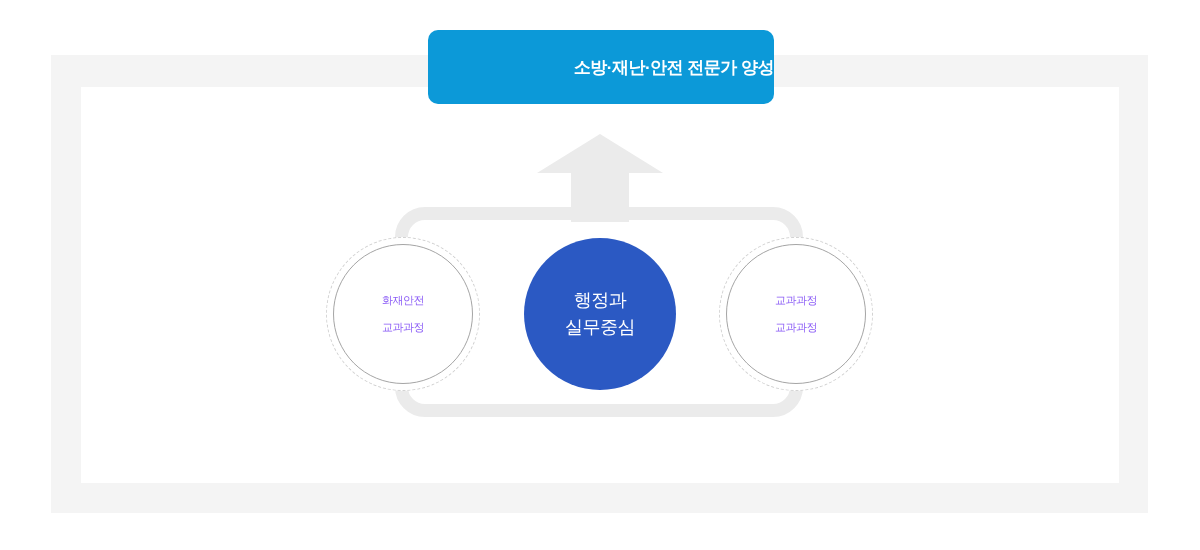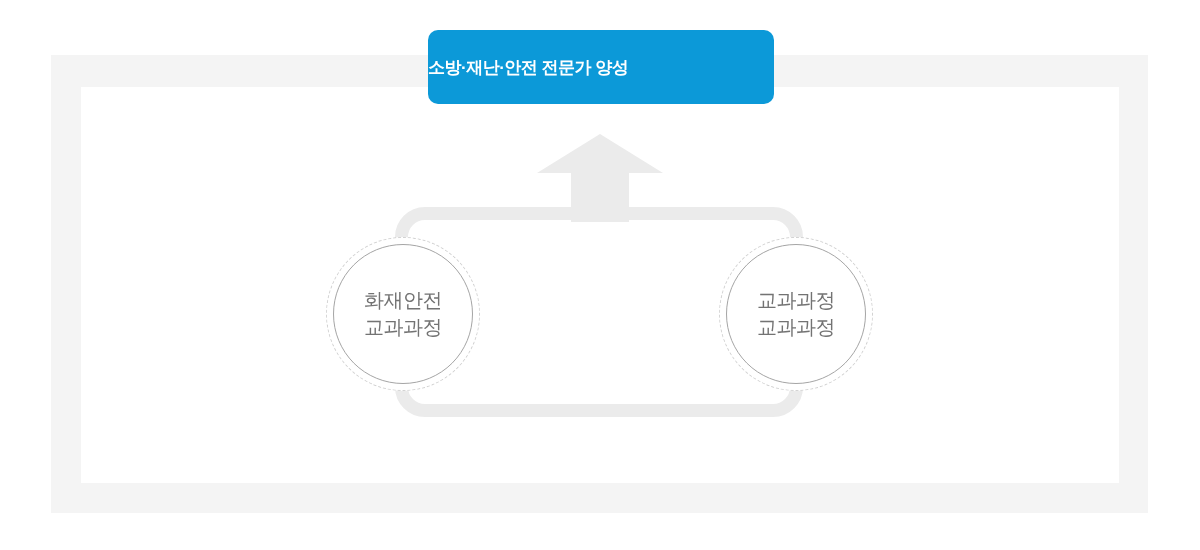--- a/index.html
+++ b/index.html
@@ -38,21 +38,21 @@
     position: absolute; left: 537px; top: 134px;
     width: 126px; height: 88px;
   }
 
   
   .header-badge {
     position: absolute; left: 428px; top: 30px;
     width: 346px; height: 74px;
     background: #0c99d8;
     border-radius: 10px;
-    display: flex; align-items: center; justify-content: flex-start;
+    display: flex; align-items: center; justify-content: flex-end;
     color: #ffffff; font-size: 17px; font-weight: bold;
     letter-spacing: -0.5px;
   }
 
   
   .circle-outline {
     position: absolute;
     width: 154px; height: 154px;
     border-radius: 50%;
     border: 1px dashed #d2d2d2;
@@ -73,22 +73,22 @@
     position: absolute; left: 524px; top: 238px;
     width: 152px; height: 152px;
     border-radius: 50%;
     background: #2b59c3;
     display: flex; flex-direction: column;
     align-items: center; justify-content: center;
     text-align: center;
   }
 
   .circle-label {
-    font-size: 20px; line-height: 27px; font-weight: 500;
-    color: #737373; letter-spacing: -0.5px;
+    font-size: 11px; line-height: 27px; font-weight: 500;
+    color: #8b5cf6; letter-spacing: -0.5px;
   }
   .circle-label span { display: block; }
   .circle-filled .circle-label { color: #ffffff; font-size: 18px; }
 </style>
 </head>
 <body>
 
 <div class="canvas">
 
   <div class="bg-band"></div>
@@ -106,20 +106,26 @@
 
   <div class="circle-outline circle-left">
     <div class="ring-inner">
       <div class="circle-label">
         <span>화재안전</span>
         <span>교과과정</span>
       </div>
     </div>
   </div>
 
+  <div class="circle-filled">
+    <div class="circle-label">
+      <span>행정과</span>
+      <span>실무중심</span>
+    </div>
+  </div>
 
   <div class="circle-outline circle-right">
     <div class="ring-inner">
       <div class="circle-label">
         <span>교과과정</span>
         <span>교과과정</span>
       </div>
     </div>
   </div>
 

